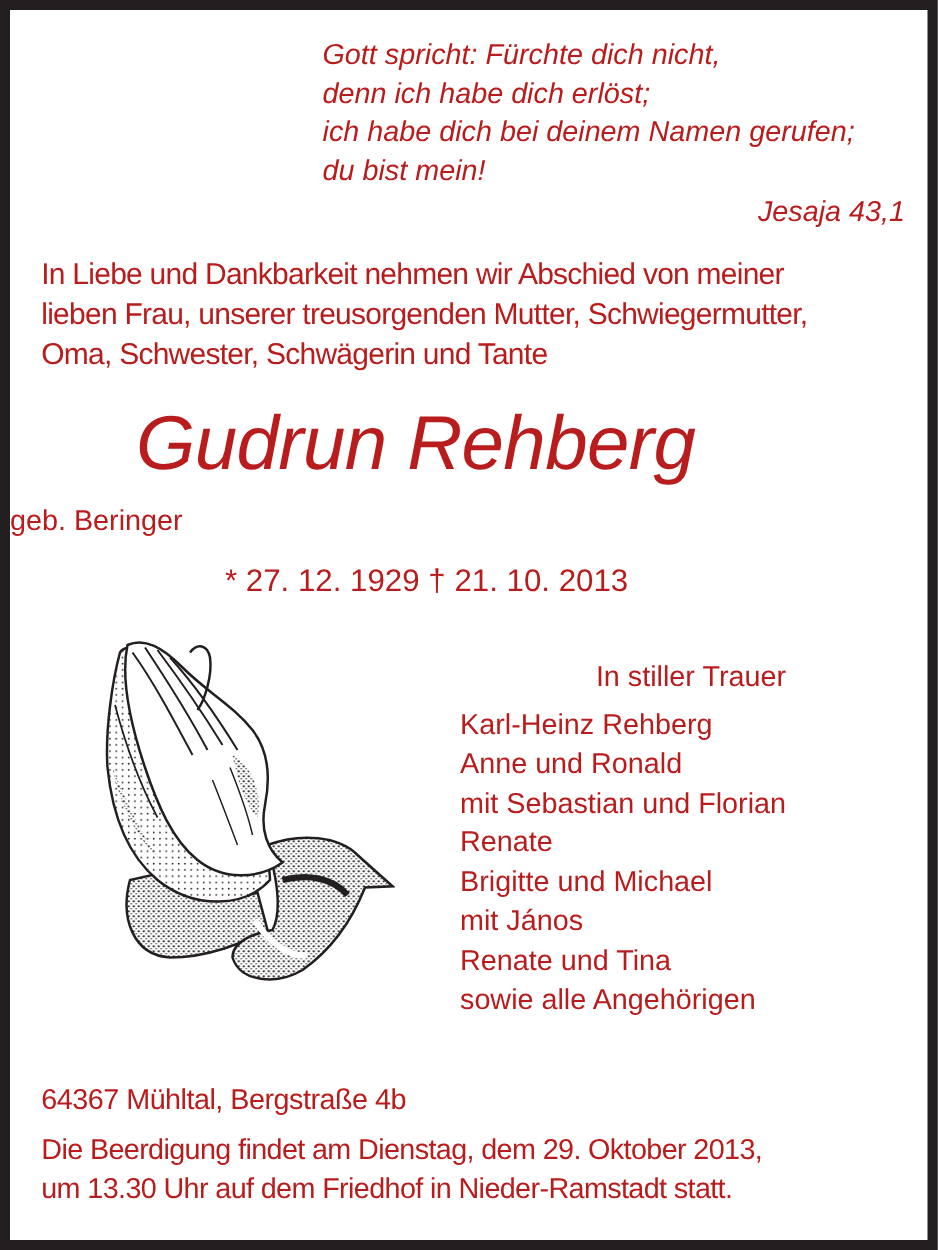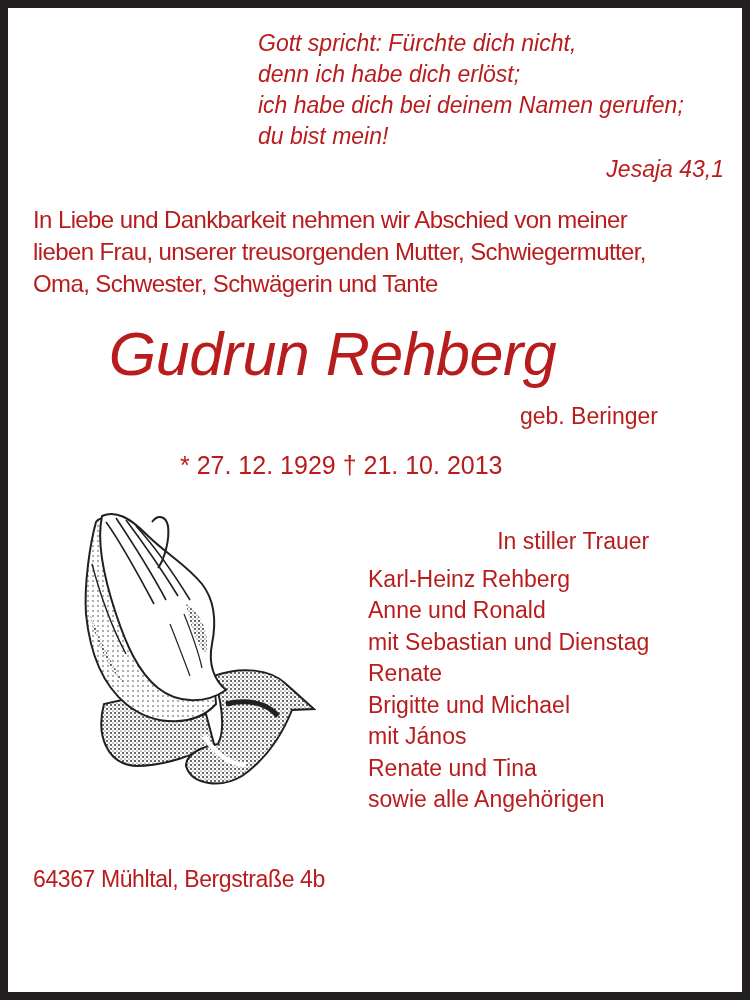--- a/index.html
+++ b/index.html
@@ -54,21 +54,21 @@
       font-style: italic;
       font-size: 61px;
       line-height: 72px;
       letter-spacing: -0.5px;
     }
     .maiden {
       position: absolute;
       left: 0;
       top: 393px;
       width: 650px;
-      text-align: right;
+      text-align: left;
       font-size: 23px;
       line-height: 30px;
     }
     .dates {
       position: absolute;
       left: 172px;
       top: 440px;
       font-size: 25px;
       line-height: 34px;
       white-space: nowrap;
@@ -171,24 +171,28 @@
 
       <path d="M120 100 C 136 110, 144 130, 140 150 C 130 140, 124 120, 120 100 Z" fill="url(#stipple)"></path>
       <path d="M24 110 C 30 140, 44 168, 64 186 C 50 170, 36 140, 24 110 Z" fill="url(#stipple)"></path>
     </svg>
   </div>
 
   <div class="mourners">
     <span class="heading">In stiller Trauer</span>
     <span class="m-line">Karl-Heinz Rehberg</span>
     <span class="m-line">Anne und Ronald</span>
-    <span class="m-line">mit Sebastian und Dienstag</span>
+    <span class="m-line">mit Sebastian und Florian</span>
     <span class="m-line">Renate</span>
     <span class="m-line">Brigitte und Michael</span>
     <span class="m-line">mit János</span>
     <span class="m-line">Renate und Tina</span>
     <span class="m-line">sowie alle Angehörigen</span>
   </div>
 
   <div class="address">64367 Mühltal, Bergstraße 4b</div>
 
+  <div class="funeral">
+    <span class="funeral-line">Die Beerdigung findet am Dienstag, dem 29. Oktober 2013,</span>
+    <span class="funeral-line">um 13.30 Uhr auf dem Friedhof in Nieder-Ramstadt statt.</span>
+  </div>
 
 </div>
 
 </body></html>

